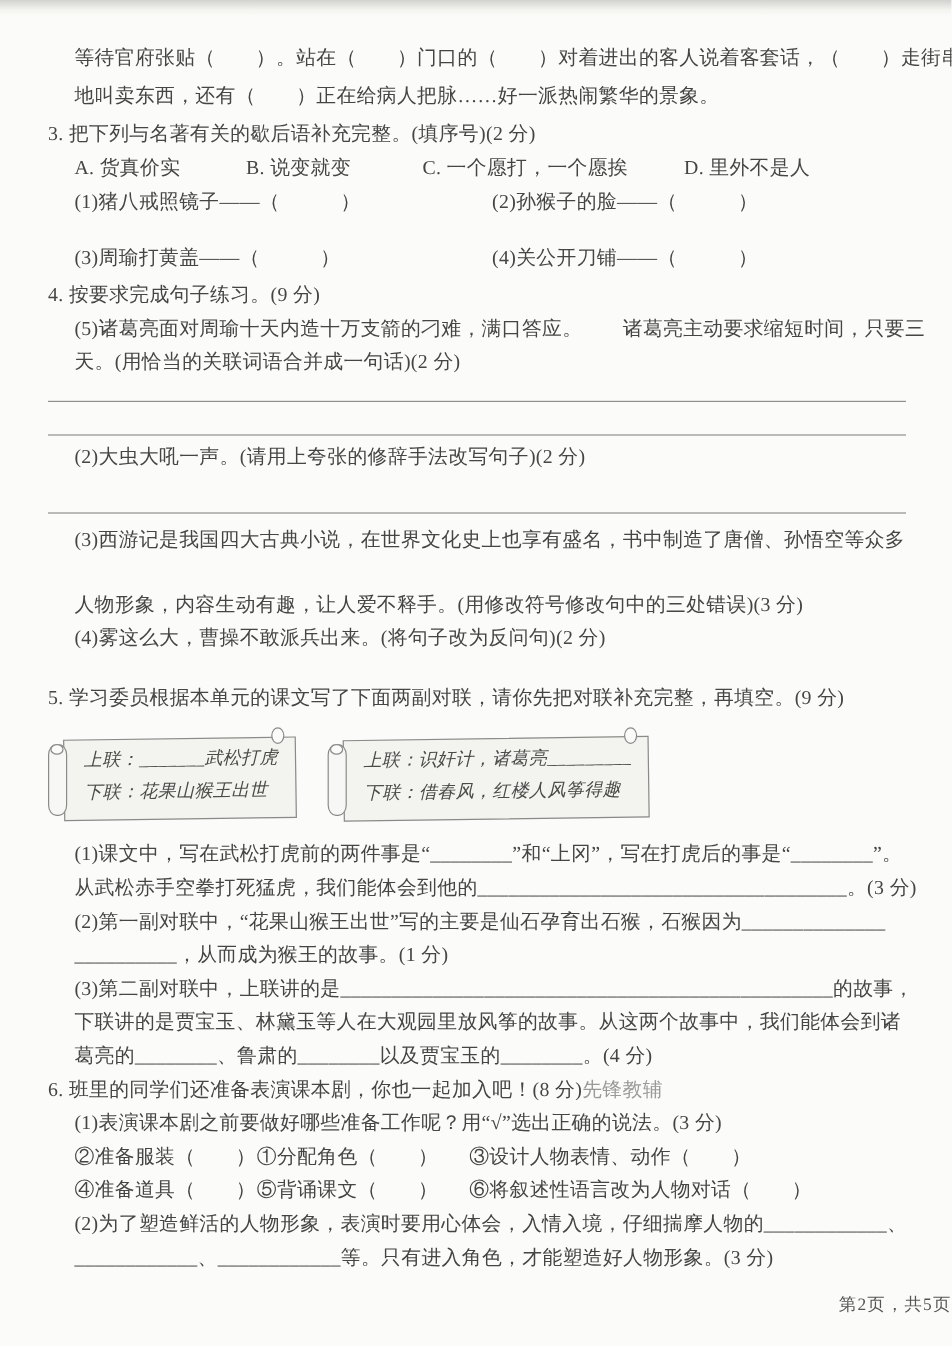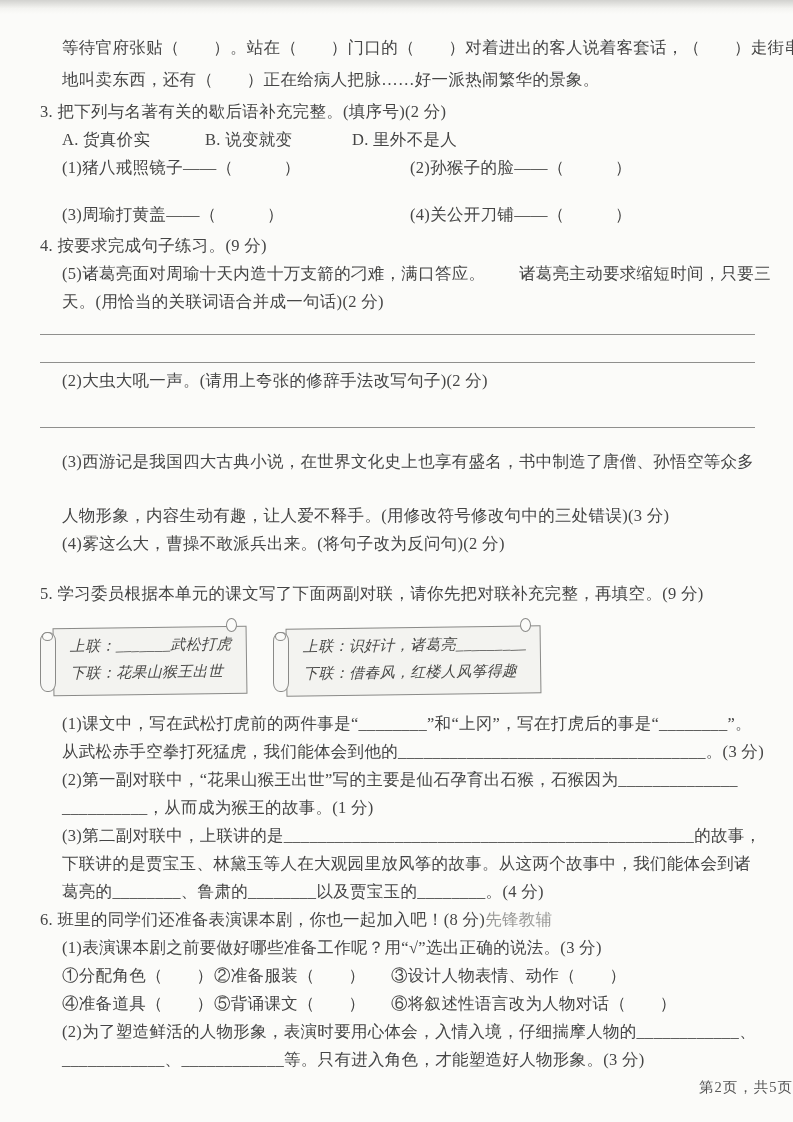--- a/index.html
+++ b/index.html
@@ -32,21 +32,21 @@
   .rule.r2{height:27px;}
   .rule.r3{height:32px;}
   .opt-row{display:flex;height:28px;}
   .opt-row .o1{width:143px;}
   .opt-row .o2{width:147px;}
   .opt-row .o3{width:218px;}
   .grid2{display:grid;grid-template-columns:328px 1fr;gap:20px;}
   .grid2 div{height:27px;}
   .grid3{display:grid;grid-template-columns:152px 177px 1fr;}
   .grid3 div{height:28px;}
-  .gap20{margin-top:20px;}
+  .gap20{margin-top:8px;}
   .gap26{margin-top:26px;}
   .gap22{margin-top:22px;}
   .gap4{margin-top:4px;}
   .watermark{color:#9a9a98;}
   
   .scroll-row{
     display:flex;justify-content:flex-start;align-items:flex-start;
     gap:26px;margin-top:10px;height:92px;
   }
   .scroll{position:relative;padding-left:13px;padding-top:9px;}
@@ -91,20 +91,21 @@
 
 <div class="sheet">
 
   <div class="line sub">等待官府张贴（　　）。站在（　　）门口的（　　）对着进出的客人说着客套话，（　　）走街串巷</div>
   <div class="line sub gap4">地叫卖东西，还有（　　）正在给病人把脉……好一派热闹繁华的景象。</div>
 
   <div class="line gap4">3. 把下列与名著有关的歇后语补充完整。(填序号)(2 分)</div>
   <div class="opt-row sub">
     <span class="o1">A. 货真价实</span>
     <span class="o2">B. 说变就变</span>
+    <span class="o3">C. 一个愿打，一个愿挨</span>
     <span class="o4">D. 里外不是人</span>
   </div>
   <div class="grid2 sub">
     <div>(1)猪八戒照镜子——（　　　）</div>
     <div>(2)孙猴子的脸——（　　　）</div>
     <div>(3)周瑜打黄盖——（　　　）</div>
     <div>(4)关公开刀铺——（　　　）</div>
   </div>
 
   <div class="line gap4">4. 按要求完成句子练习。(9 分)</div>
@@ -143,22 +144,22 @@
   <div class="line sub">从武松赤手空拳打死猛虎，我们能体会到他的____________________________________。(3 分)</div>
   <div class="line sub">(2)第一副对联中，“花果山猴王出世”写的主要是仙石孕育出石猴，石猴因为______________</div>
   <div class="line sub">__________，从而成为猴王的故事。(1 分)</div>
   <div class="line sub">(3)第二副对联中，上联讲的是________________________________________________的故事，</div>
   <div class="line sub">下联讲的是贾宝玉、林黛玉等人在大观园里放风筝的故事。从这两个故事中，我们能体会到诸</div>
   <div class="line sub">葛亮的________、鲁肃的________以及贾宝玉的________。(4 分)</div>
 
   <div class="line"><span>6. 班里的同学们还准备表演课本剧，你也一起加入吧！(8 分)</span><span class="watermark">先锋教辅</span></div>
   <div class="line sub">(1)表演课本剧之前要做好哪些准备工作呢？用“√”选出正确的说法。(3 分)</div>
   <div class="grid3 sub">
+    <div>②准备服装（　　）</div>
     <div>①分配角色（　　）</div>
-    <div>②准备服装（　　）</div>
     <div>③设计人物表情、动作（　　）</div>
   </div>
   <div class="grid3 sub">
     <div>④准备道具（　　）</div>
     <div>⑤背诵课文（　　）</div>
     <div>⑥将叙述性语言改为人物对话（　　）</div>
   </div>
   <div class="line sub">(2)为了塑造鲜活的人物形象，表演时要用心体会，入情入境，仔细揣摩人物的____________、</div>
   <div class="line sub">____________、____________等。只有进入角色，才能塑造好人物形象。(3 分)</div>
 

